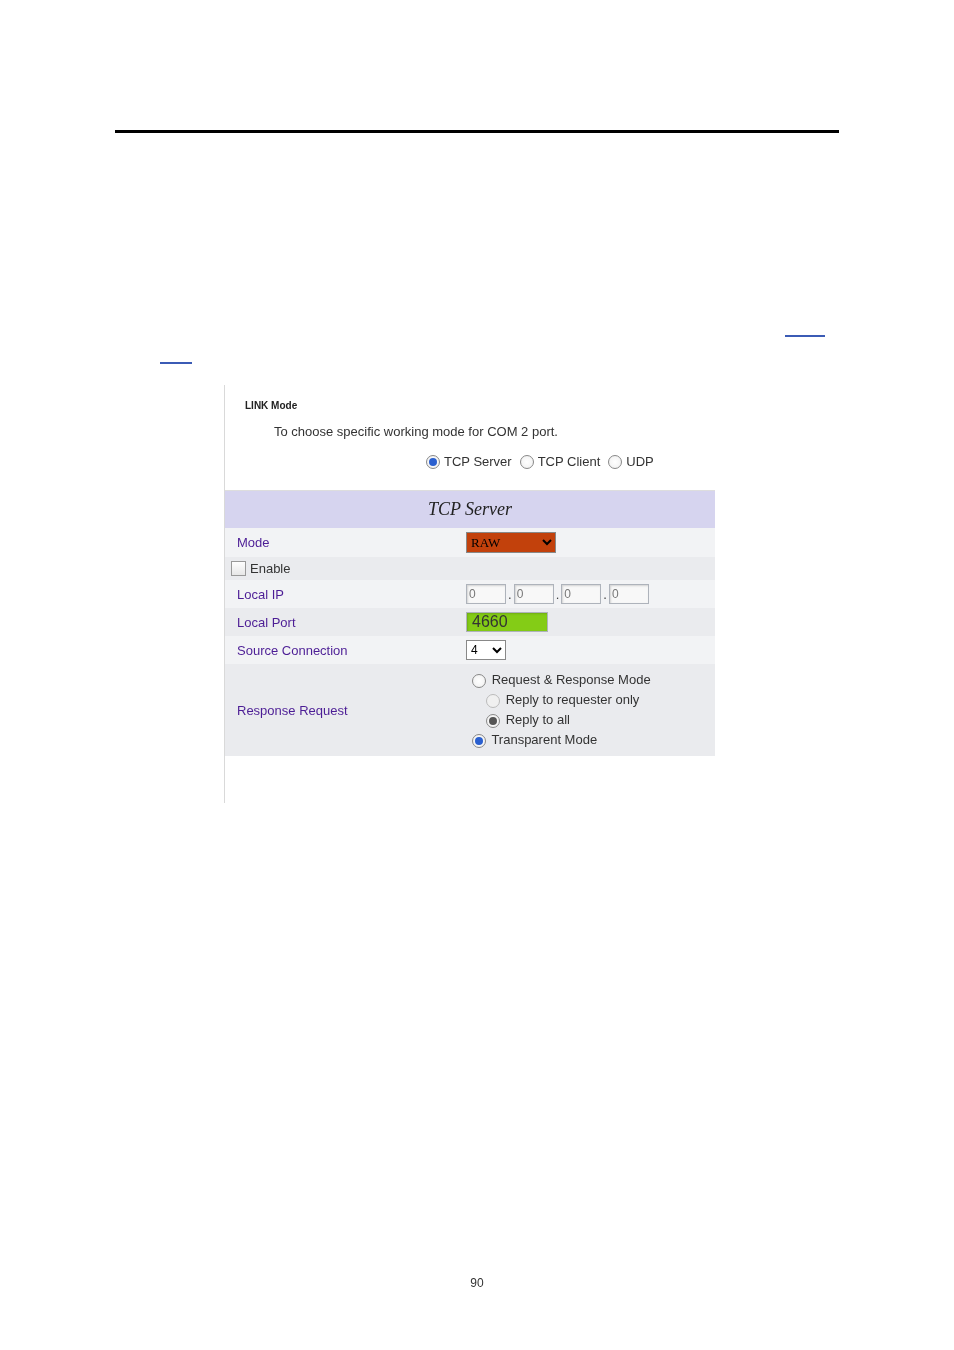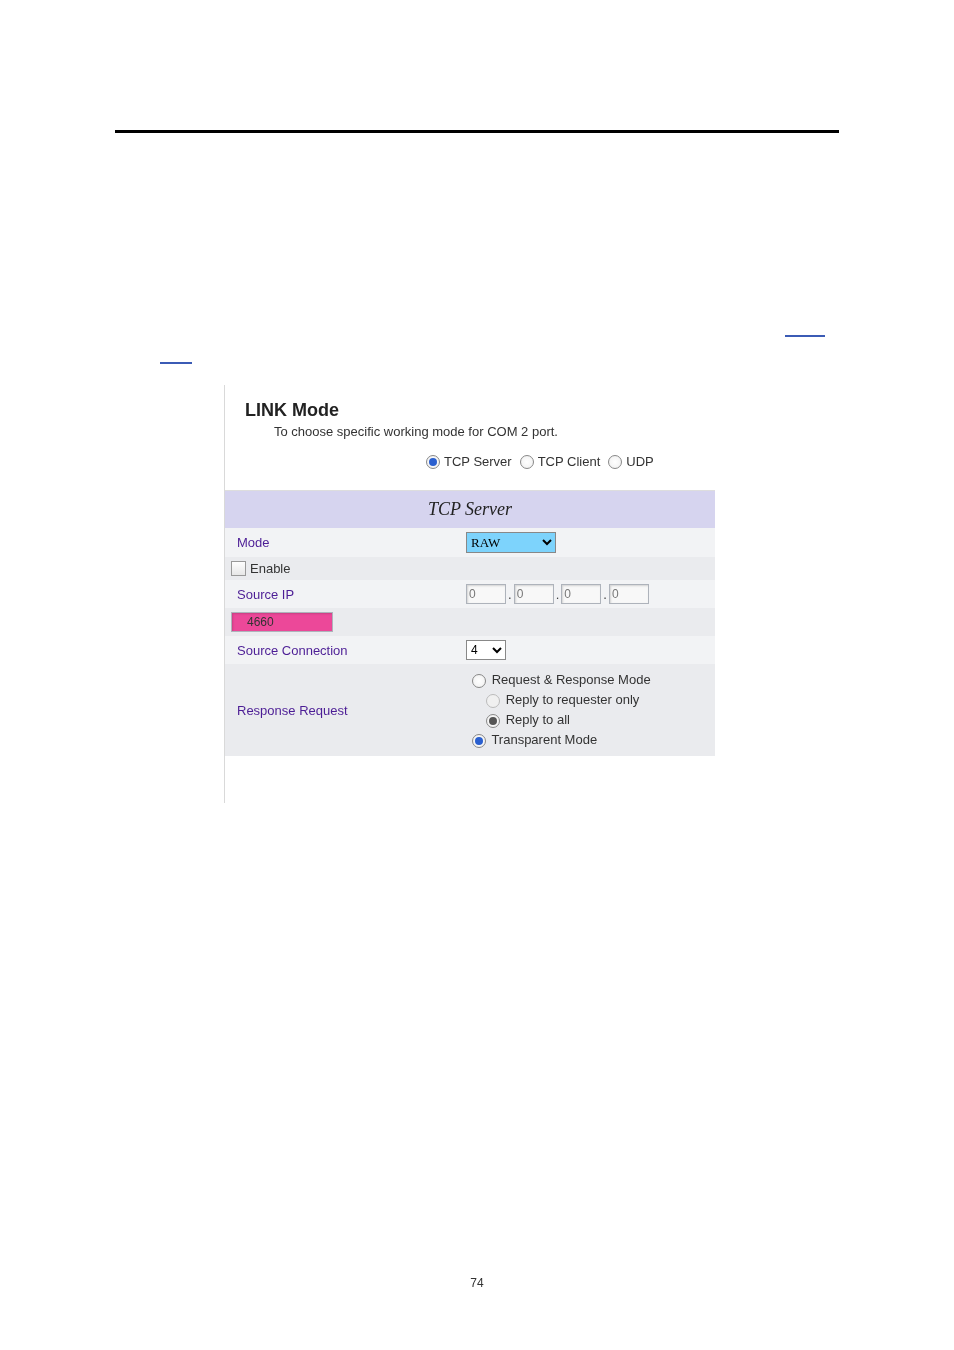--- a/index.html
+++ b/index.html
@@ -45,21 +45,21 @@
     left: 224px;
     width: 1px;
     height: 418px;
     background: #d9d9d9;
   }
   .title {
     position: absolute;
     top: 400px;
     left: 245px;
     font-weight: bold;
-    font-size: 18px;
+    font-size: 10px;
     color: #222;
   }
   .subtitle {
     position: absolute;
     top: 424px;
     left: 226px;
     font-size: 13px;
     color: #333;
     padding-left: 48px;
   }
@@ -142,21 +142,21 @@
     display: flex;
     align-items: center;
     flex-wrap: wrap;
   }
   select.mode-select {
     font-family: "Times New Roman", serif;
     font-size: 13px;
     width: 90px;
     height: 21px;
     border: 1px solid #888;
-    background: #7dd3fc;
+    background: #c2410c;
   }
   select.small-select {
     font-family: Arial, sans-serif;
     font-size: 12px;
     width: 40px;
     height: 20px;
     border: 1px solid #888;
     background: #fff;
   }
   .checkbox {
@@ -180,26 +180,26 @@
     background: #f8f8f8;
   }
   .dot {
     margin: 0 2px;
     color: #444;
   }
   input.port-input {
     width: 70px;
     height: 18px;
     font-family: "Comic Sans MS", cursive, sans-serif;
-    font-size: 12px;
+    font-size: 16px;
     border: 1px solid #aeb3bb;
     box-shadow: inset 1px 1px 2px rgba(0,0,0,0.15);
-    padding: 0 15px;
-    color: #333;
-    background: #ec4899;
+    padding: 0 5px;
+    color: #333;
+    background: #84cc16;
   }
   .rb-row .value {
     display: block;
     padding: 6px 6px;
     line-height: 20px;
   }
   .indent1 { padding-left: 14px; display: block; }
   .page-num {
     position: absolute;
     bottom: 60px;
@@ -244,33 +244,34 @@
     </div>
 
     <div class="row">
       <div class="value">
         <span class="checkbox"></span>
         <span>Enable</span>
       </div>
     </div>
 
     <div class="row">
-      <div class="label">Source IP</div>
+      <div class="label">Local IP</div>
       <div class="value">
         <input class="ip-octet" disabled="" value="0" style="">
         <span class="dot">.</span>
         <input class="ip-octet" disabled="" value="0" style="">
         <span class="dot">.</span>
         <input class="ip-octet" disabled="" value="0" style="">
         <span class="dot">.</span>
         <input class="ip-octet" disabled="" value="0" style="">
       </div>
     </div>
 
     <div class="row">
+      <div class="label">Local Port</div>
       <div class="value">
         <input class="port-input" value="4660" style="">
       </div>
     </div>
 
     <div class="row">
       <div class="label">Source Connection</div>
       <div class="value">
         <select class="small-select">
           <option>4</option>
@@ -295,14 +296,14 @@
         </span>
         <div>
           <span class="radio selected"></span>
           <span>Transparent Mode</span>
         </div>
       </div>
     </div>
 
   </div>
 
-  <div class="page-num">74</div>
+  <div class="page-num">90</div>
 </div>
 
 </body></html>

